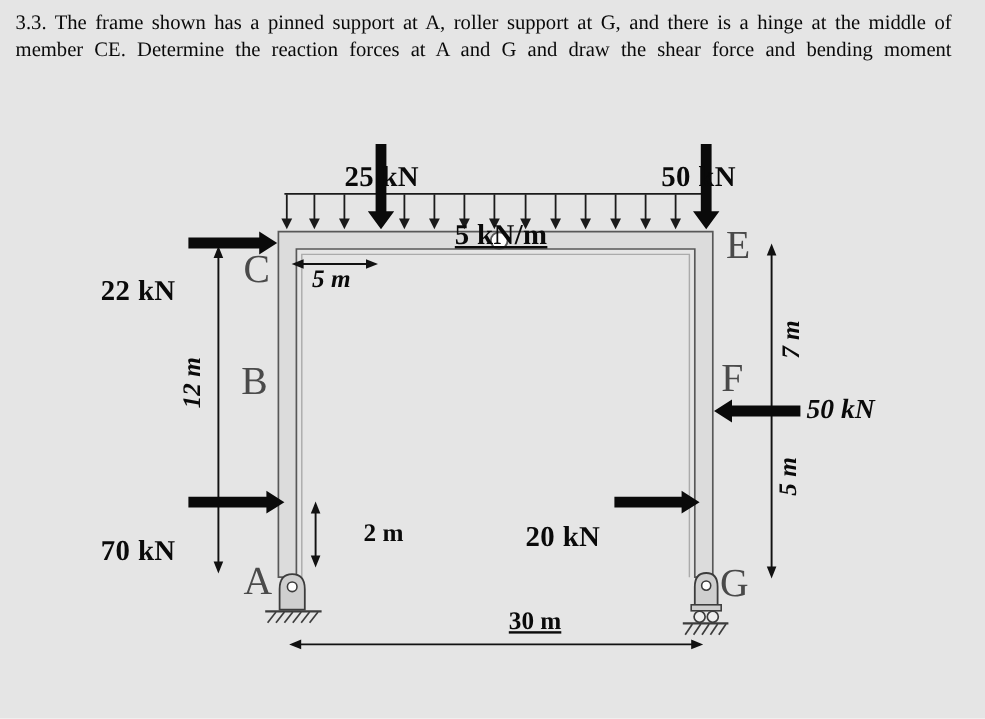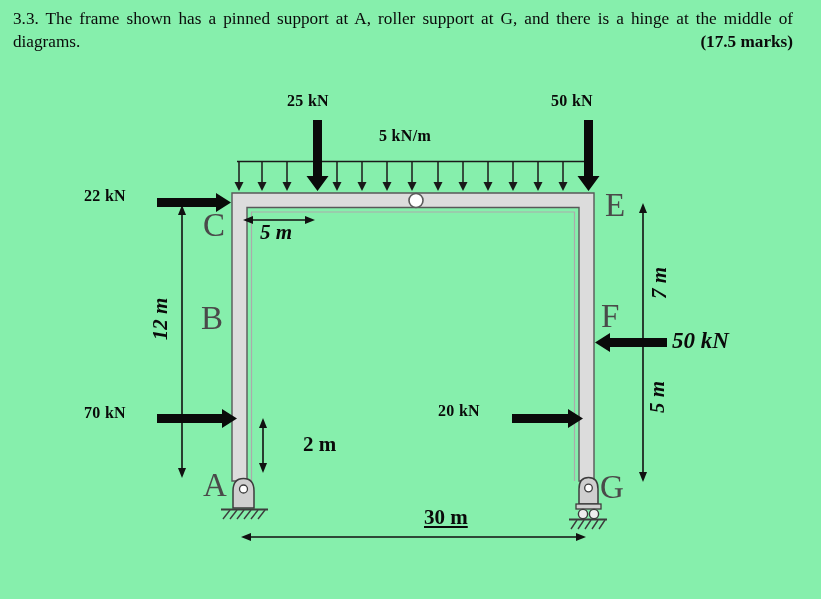--- a/index.html
+++ b/index.html
@@ -1,44 +1,41 @@
 <!DOCTYPE html>
 <html><head>
 <meta charset="utf-8">
 <style>
   html,body{margin:0;padding:0;background:#fff;}
-  #page{position:relative;width:821px;height:599px;background:#86efac;overflow:hidden;
+  #page{position:relative;width:821px;height:599px;background:#e5e5e5;overflow:hidden;
         font-family:"Liberation Serif",serif;color:#0a0a0a;}
   
   #problem{position:absolute;left:13px;top:7px;width:780px;font-size:17.2px;line-height:23px;}
   .jline{text-align:justify;text-align-last:justify;white-space:nowrap;}
   #pline3{display:flex;justify-content:space-between;}
   #marks{font-weight:bold;}
   
   #fig{position:absolute;left:0;top:0;width:821px;height:599px;}
   
   .lbl{position:absolute;white-space:nowrap;}
-  .force{font-weight:bold;font-size:16px;letter-spacing:.3px;}
+  .force{font-weight:bold;font-size:24px;letter-spacing:.3px;margin-top:43px;}
   .forceital{font-weight:bold;font-style:italic;font-size:23px;}
   .dim{font-weight:bold;font-size:21px;margin-left:26px;}
   .dimital{font-weight:bold;font-style:italic;font-size:21px;}
   .rot{transform:translate(-50%,-50%) rotate(-90deg);transform-origin:center;}
   .node{font-size:33px;color:#4a4a4a;line-height:1;}
 </style>
 </head>
 <body>
 
 <div id="page">
 
   <div id="problem">
     <div class="jline">3.3. The frame shown has a pinned support at A, roller support at G, and there is a hinge at the middle of</div>
-    <div id="pline3">
-      <span>diagrams.</span>
-      <span id="marks">(17.5 marks)</span>
-    </div>
+    <div class="jline">member CE. Determine the reaction forces at A and G and draw the shear force and bending moment</div>
   </div>
 
   <svg id="fig" viewBox="0 0 821 599" xmlns="http://www.w3.org/2000/svg">
     <defs>
       <g id="sarrow">
         <line x1="0" y1="0" x2="0" y2="21" stroke="#1a1a1a" stroke-width="1.5"></line>
         <polygon points="-4.5,20 4.5,20 0,29" fill="#1a1a1a"></polygon>
       </g>
     </defs>
 
@@ -131,24 +128,24 @@
 
   <div class="lbl node" style="left:203px;top:469px;">A</div>
   <div class="lbl node" style="left:201px;top:302px;">B</div>
   <div class="lbl node" style="left:203px;top:209px;">C</div>
   <div class="lbl node" style="left:605px;top:189px;">E</div>
   <div class="lbl node" style="left:601px;top:300px;">F</div>
   <div class="lbl node" style="left:600px;top:471px;">G</div>
 
   <div class="lbl force" style="left:287px;top:92px;">25 kN</div>
   <div class="lbl force" style="left:551px;top:92px;">50 kN</div>
-  <div class="lbl force" style="left:379px;top:127px;">5 kN/m</div>
+  <div class="lbl force" style="left:379px;top:140px;text-decoration:underline;">5 kN/m</div>
   <div class="lbl force" style="left:84px;top:187px;">22 kN</div>
   <div class="lbl force" style="left:84px;top:404px;">70 kN</div>
-  <div class="lbl force" style="left:438px;top:402px;">20 kN</div>
+  <div class="lbl force" style="left:438px;top:392px;">20 kN</div>
   <div class="lbl forceital" style="left:672px;top:328px;">50 kN</div>
 
   <div class="lbl dimital" style="left:260px;top:220px;">5 m</div>
   <div class="lbl dimital rot" style="left:160px;top:319px;">12 m</div>
   <div class="lbl dim" style="left:277px;top:432px;">2 m</div>
   <div class="lbl dim" style="left:398px;top:505px;text-decoration:underline;">30 m</div>
   <div class="lbl dimital rot" style="left:659px;top:283px;">7 m</div>
   <div class="lbl dimital rot" style="left:657px;top:397px;">5 m</div>
 
 </div>

